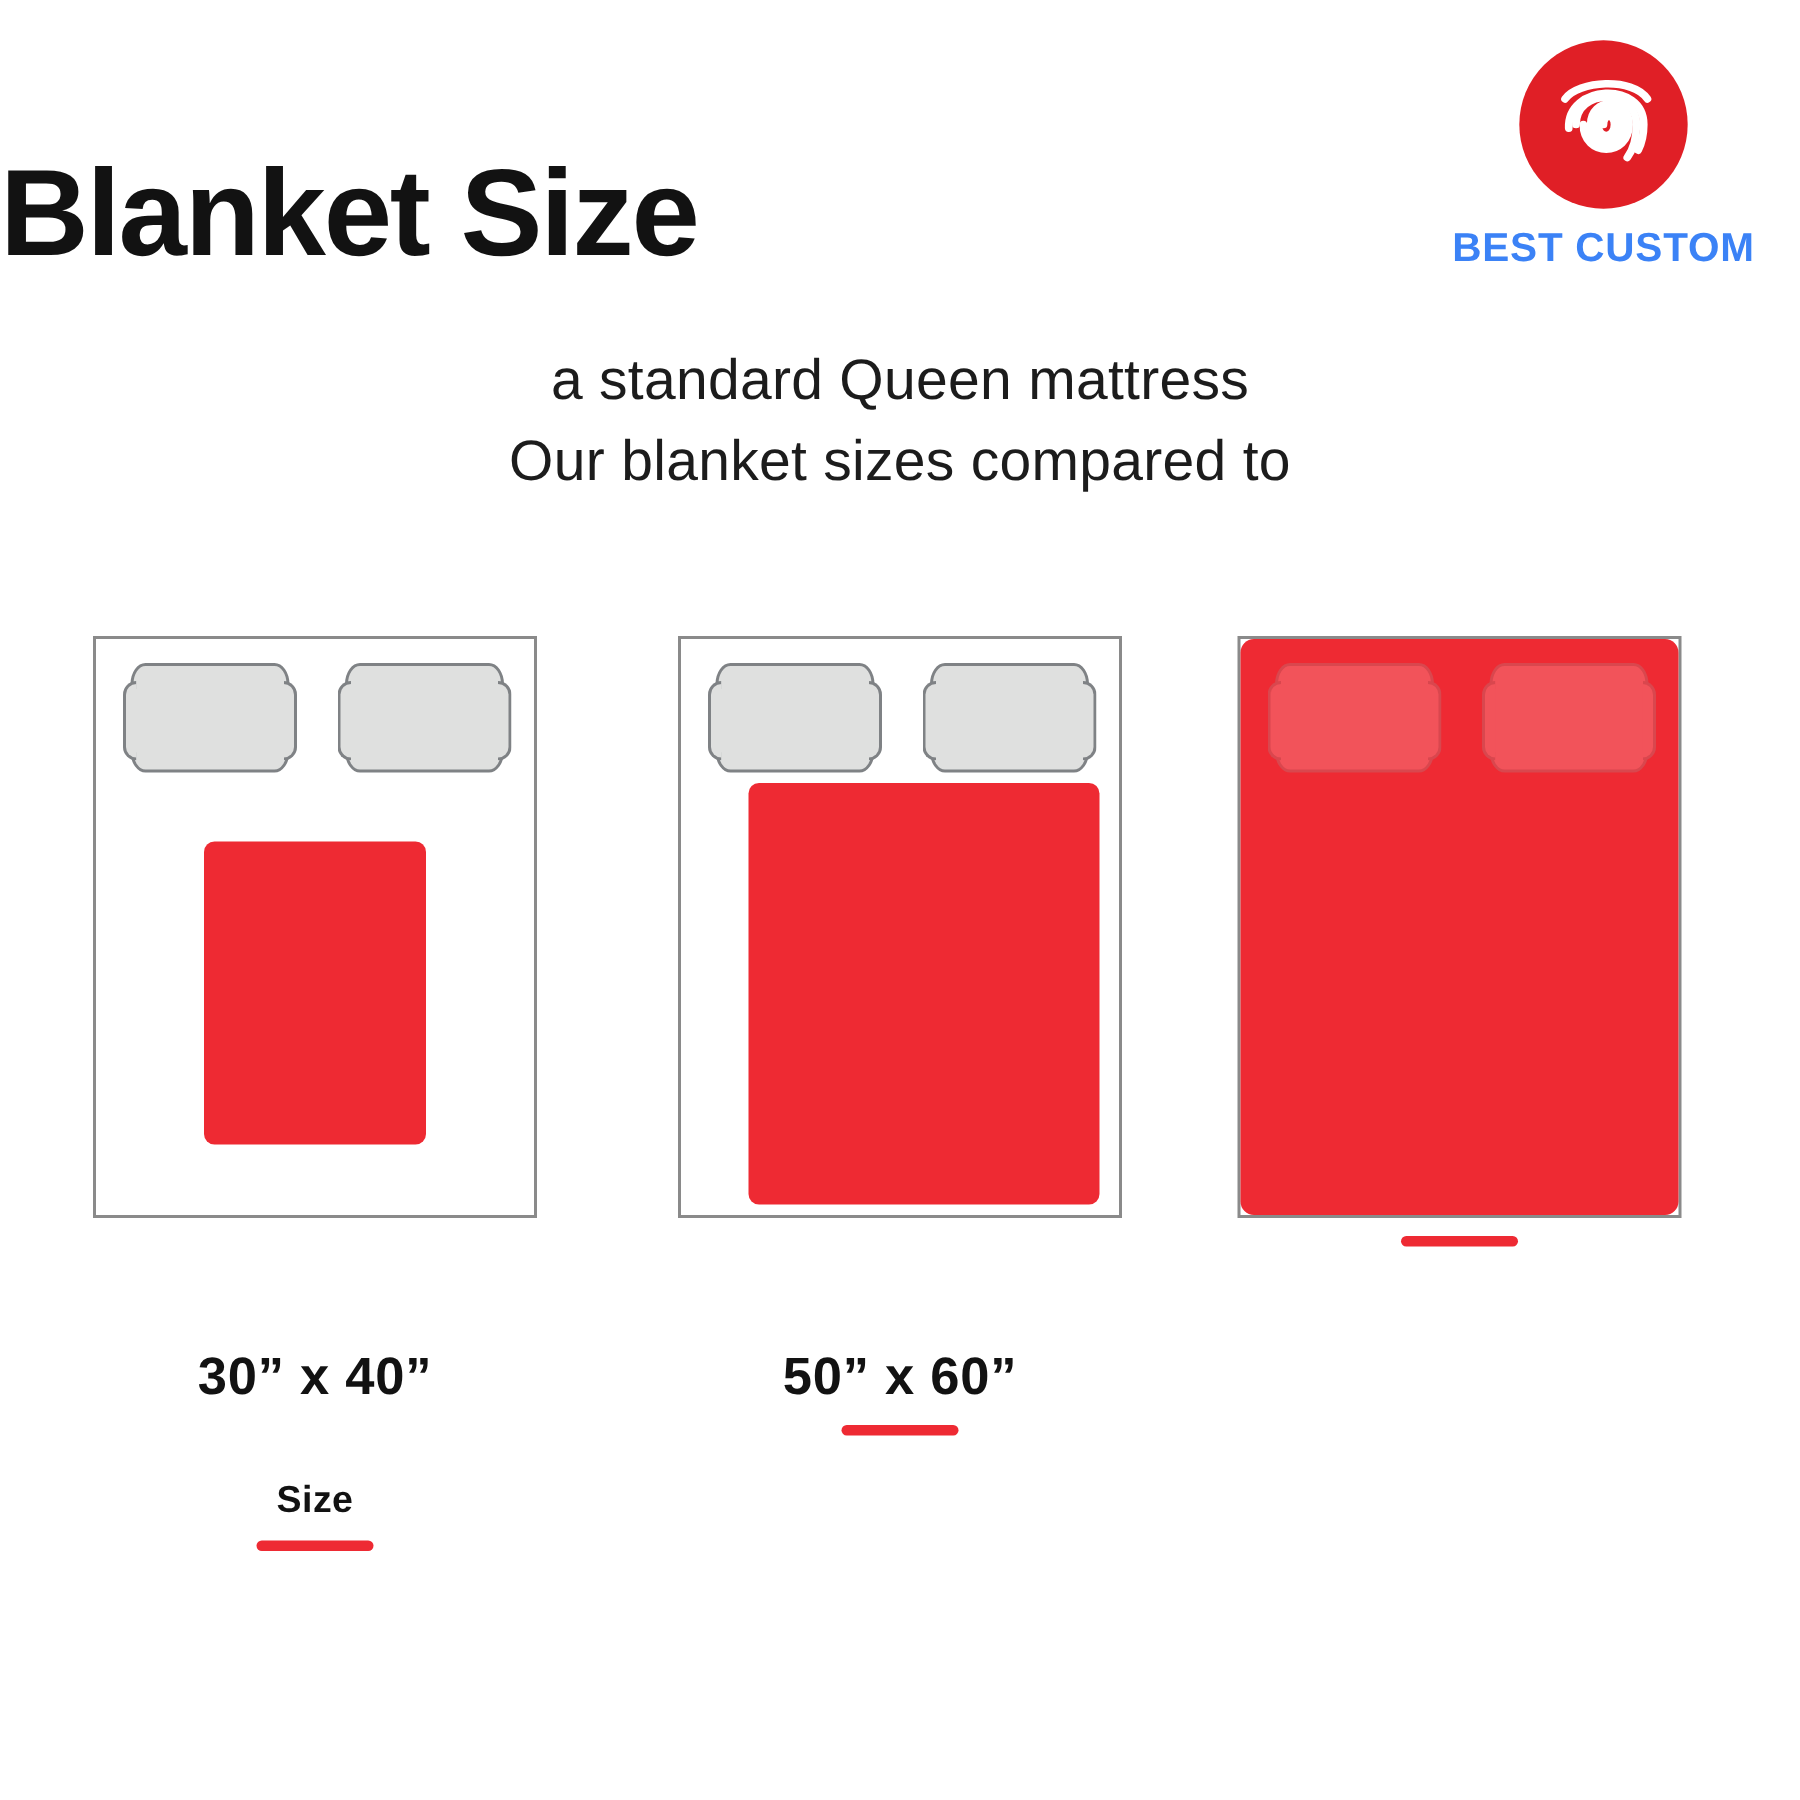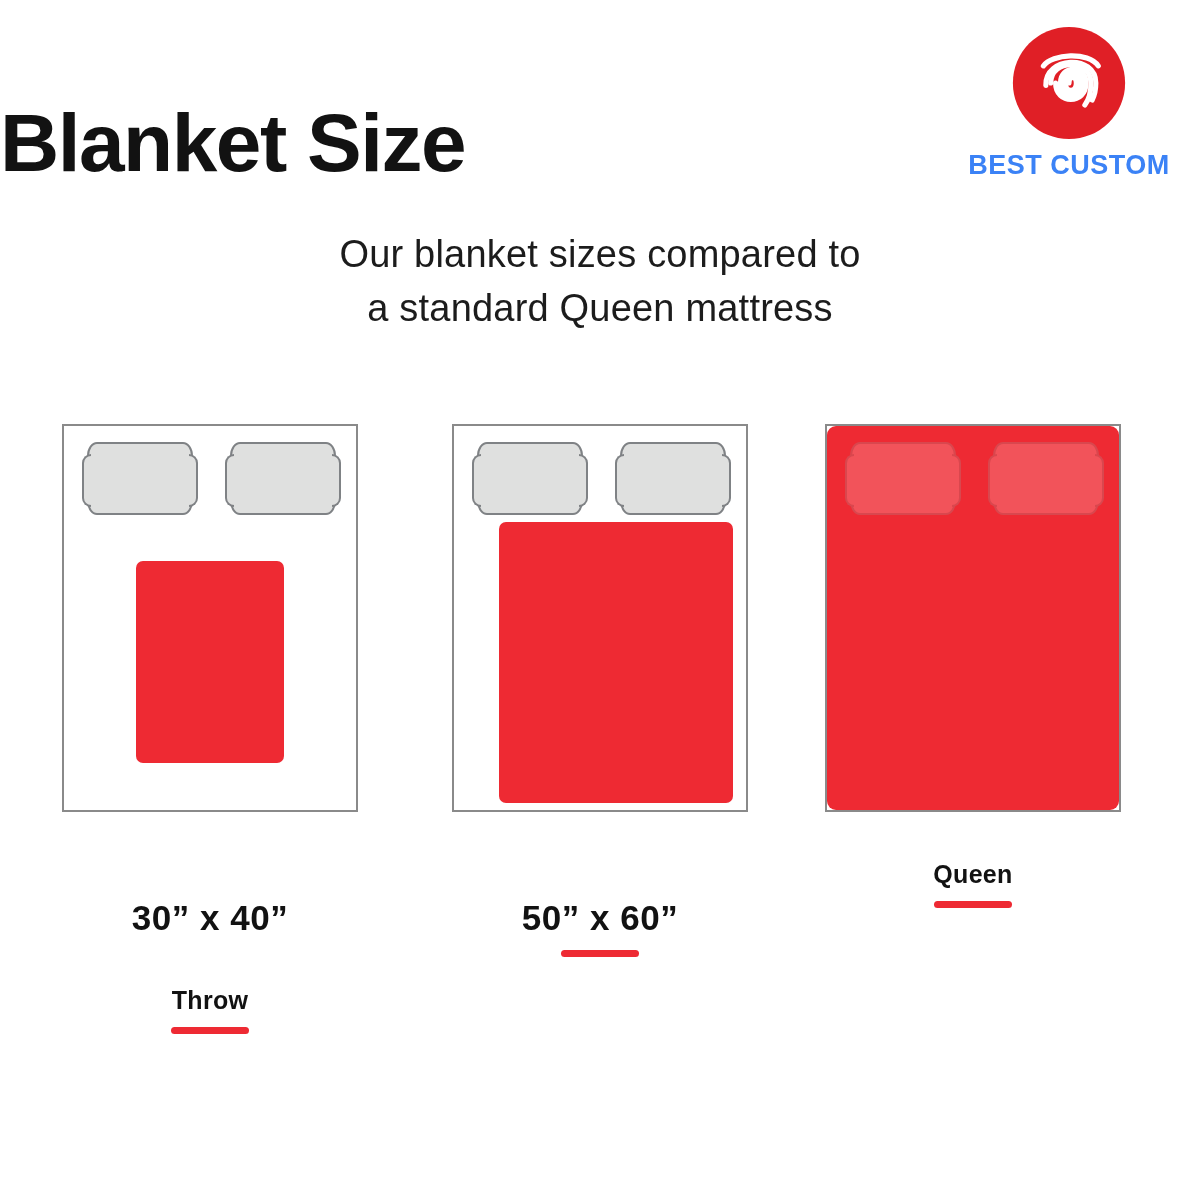--- a/index.html
+++ b/index.html
@@ -199,51 +199,50 @@
         <path d="M35 50 C35 30 68 30 68 50 C68 58 66 64 63 68"></path>
         <path d="M31 52 C30 28 72 26 72 50 C72 56 71 60 69 64"></path>
         <path d="M29 36 C36 26 66 24 74 36"></path>
       </g>
     </svg>
     <div class="logo-word">BEST CUSTOM</div>
   </div>
 
   <div class="title">Blanket Size</div>
   <div class="subtitle">
+    <span>a standard Queen mattress</span>
     <span>Our blanket sizes compared to</span>
-    <span>a standard Queen mattress</span>
   </div>
 
   <div class="beds">
 
     <div class="bed-col c0">
       <div class="bed-frame">
         <div class="pillow left"></div>
         <div class="pillow right"></div>
         <div class="blanket baby"></div>
       </div>
       <div class="dims">30” x 40”</div>
-      <div class="size-name">Throw</div>
+      <div class="size-name">Size</div>
       <div class="rule"></div>
     </div>
 
     <div class="bed-col c1">
       <div class="bed-frame">
         <div class="pillow left"></div>
         <div class="pillow right"></div>
         <div class="blanket throw"></div>
       </div>
       <div class="dims">50” x 60”</div>
       <div class="rule"></div>
     </div>
 
     <div class="bed-col c2">
       <div class="bed-frame">
         <div class="blanket queen"></div>
         <div class="pillow left under"></div>
         <div class="pillow right under"></div>
       </div>
-      <div class="size-name">Queen</div>
       <div class="rule"></div>
     </div>
 
   </div>
 </div>
 
 </body></html>

